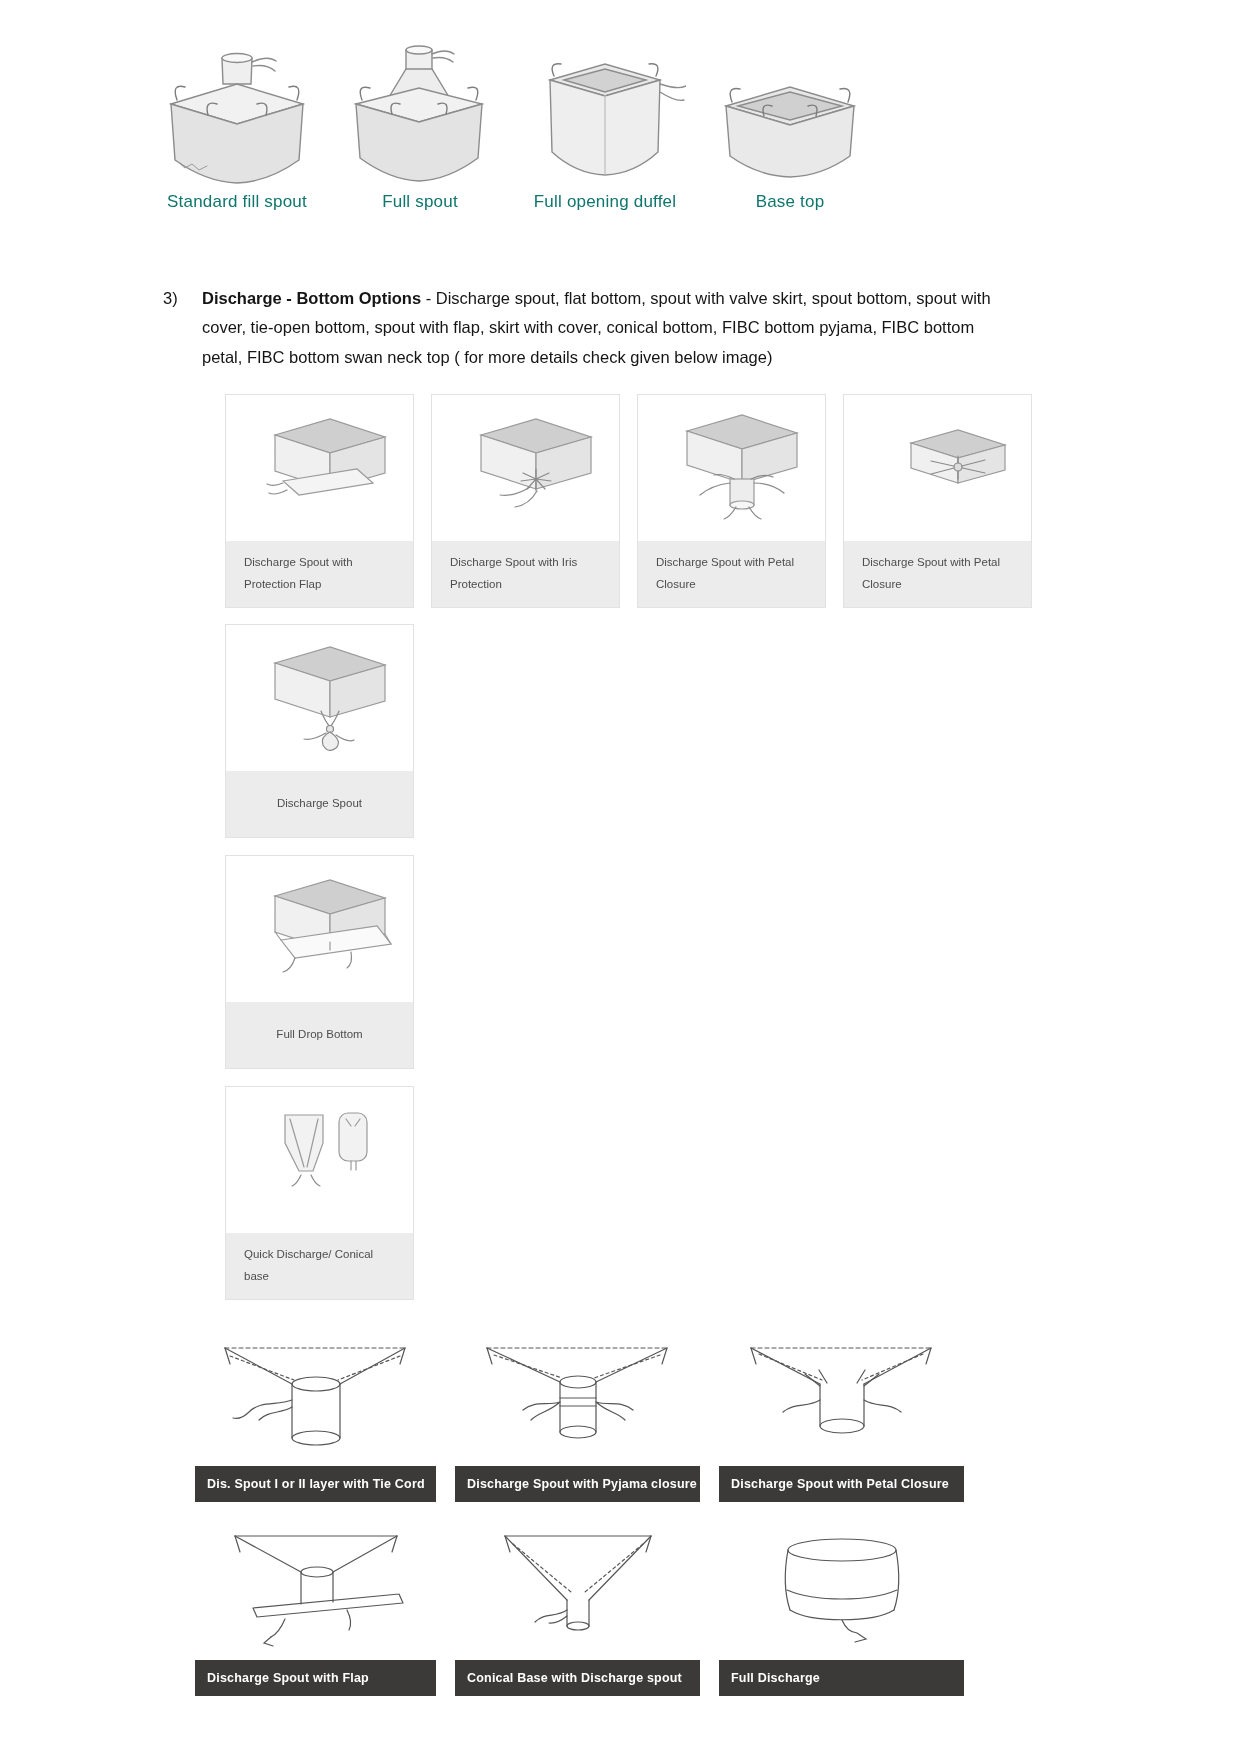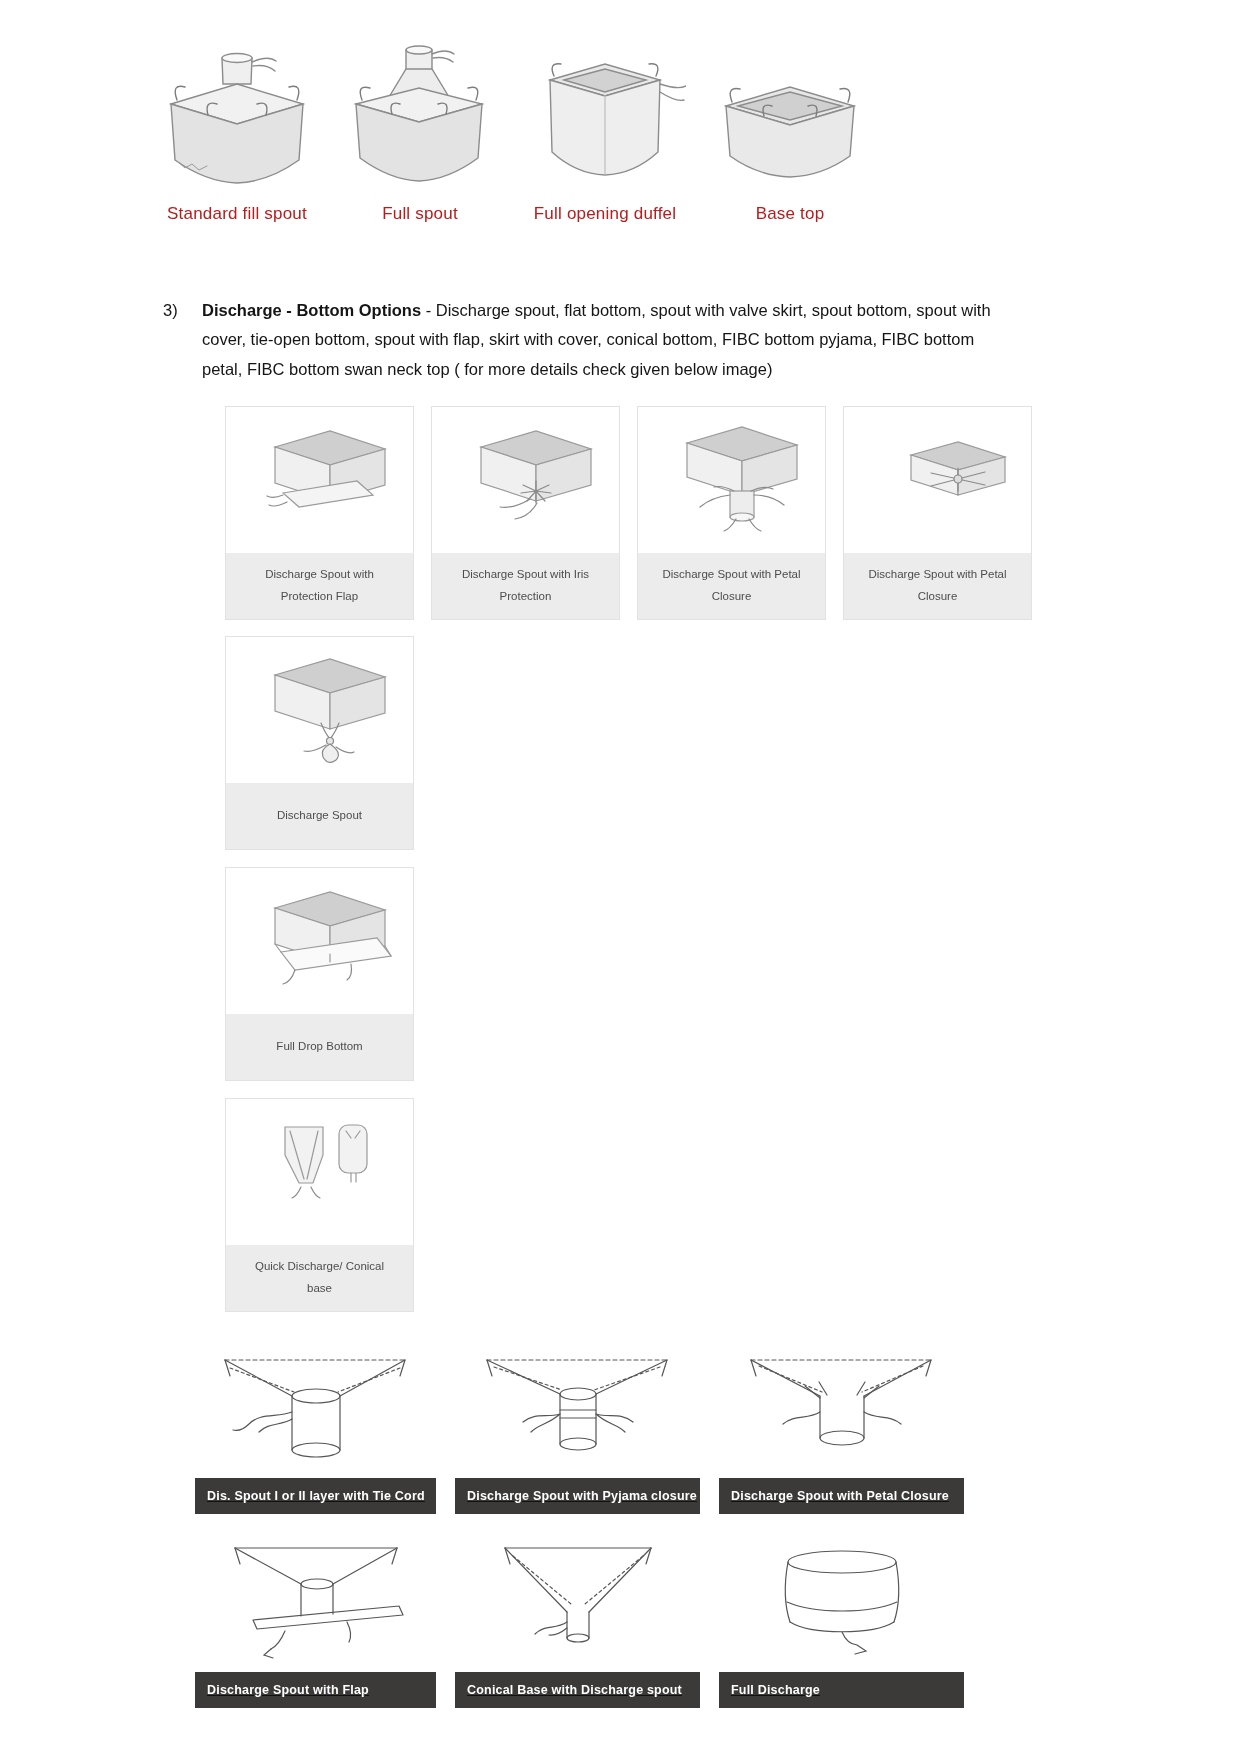--- a/index.html
+++ b/index.html
@@ -17,23 +17,23 @@
   
   .top-row {
     display: flex;
     align-items: flex-end;
     gap: 30px;
     padding: 40px 0 0 158px;
   }
   .top-figure { display: flex; flex-direction: column; align-items: center; }
   .top-figure .img { height: 152px; display: flex; align-items: flex-end; justify-content: center; }
   .top-figure figcaption {
-    margin-top: 12px;
+    margin-top: 0;
     font-size: 17px;
-    color: #b91c1c;
+    color: #0f766e;
     letter-spacing: 0.2px;
     white-space: nowrap;
   }
 
   
   .text-block {
     display: flex;
     margin: 72px 0 0 163px;
     width: 856px;
     font-size: 16.5px;
@@ -49,32 +49,31 @@
   .cards-row.first { margin-top: 22px; }
   .cards-row.second { margin-top: 16px; flex-direction: column; }
   .card { width: 189px; border: 1px solid #e2e2e2; background: #ffffff; }
   .card .card-img { height: 146px; display: flex; align-items: center; justify-content: center; }
   .card .card-label {
     height: 66px;
     background: #ececec;
     display: flex;
     align-items: center;
     justify-content: center;
-    text-align: center;
     font-size: 11.5px;
     line-height: 1.9;
     color: #4d4d4d;
     padding: 4px 18px;
   }
 
   
   .panels-row { display: flex; gap: 19px; margin-left: 195px; }
   .panels-row.first { margin-top: 26px; }
   .panels-row.second { margin-top: 18px; }
-  .panel { background: #ffffff; text-decoration: underline; }
+  .panel { background: #ffffff; }
   .panel.w1 { width: 241px; }
   .panel.w2 { width: 245px; }
   .panel.w3 { width: 245px; }
   .panel .panel-img { height: 140px; display: flex; align-items: center; justify-content: center; }
   .panel .panel-label {
     background: #3b3a39;
     color: #ffffff;
     font-size: 12.5px;
     font-weight: 700;
     padding: 11px 12px;

